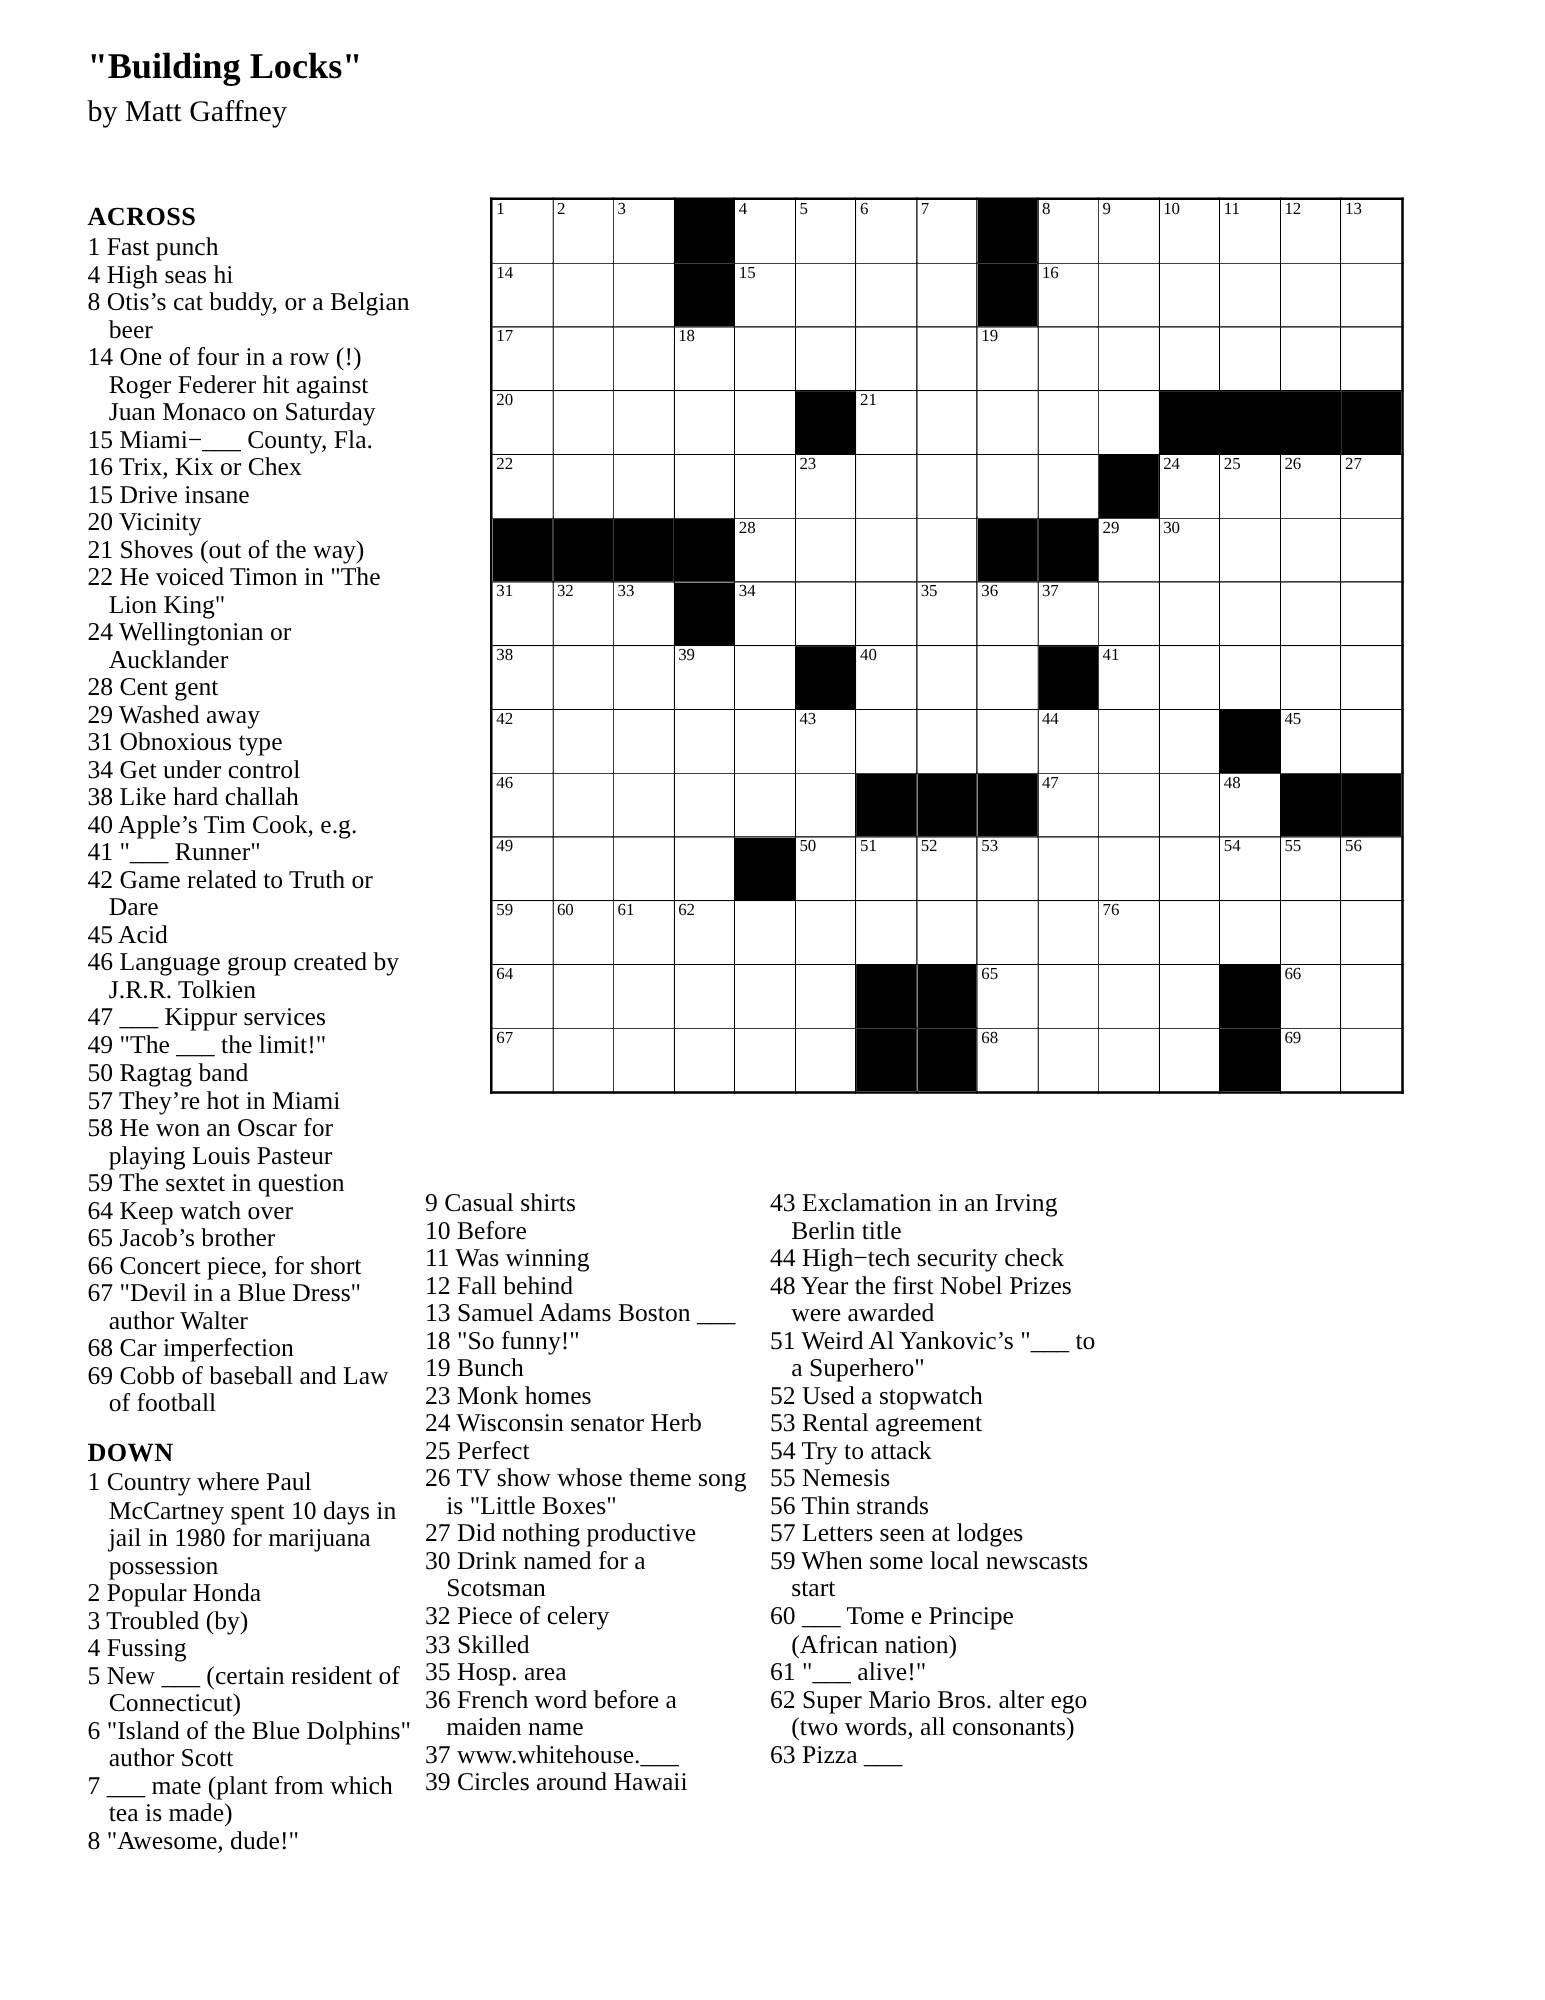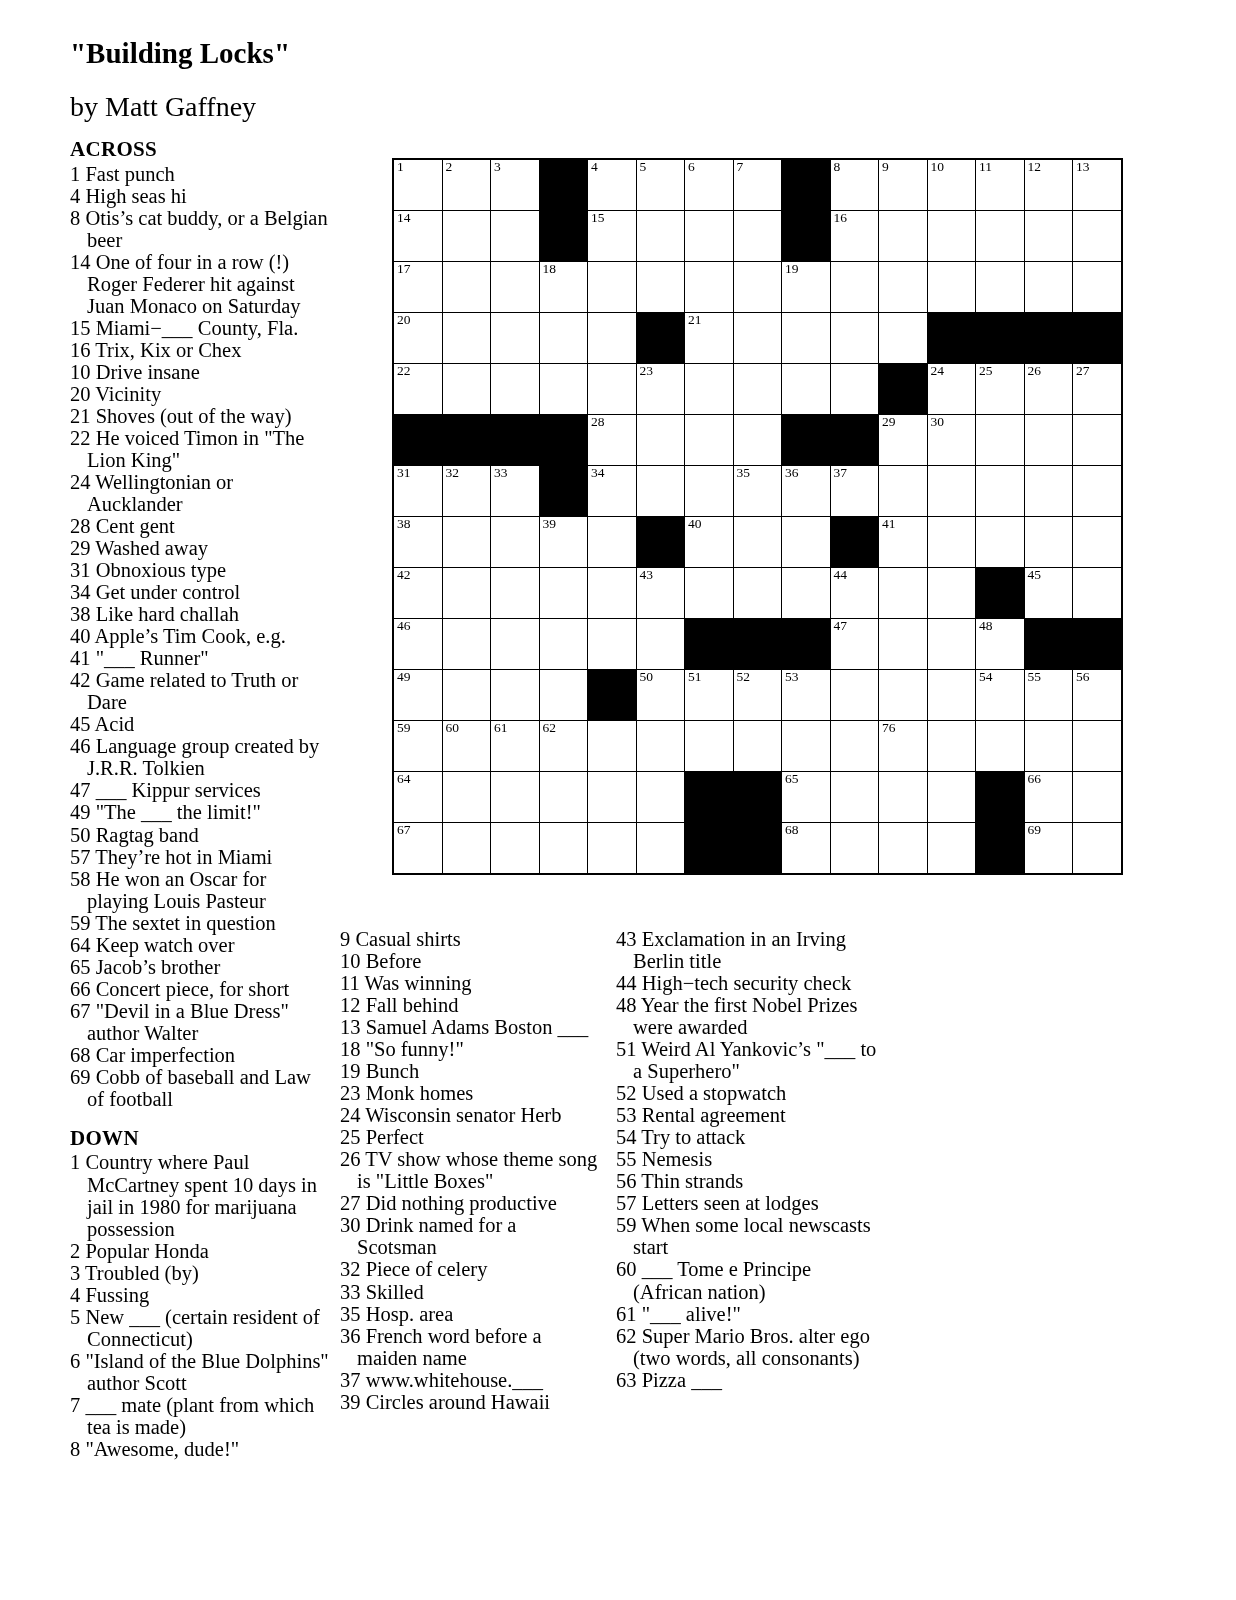--- a/index.html
+++ b/index.html
@@ -27,29 +27,30 @@
     left: 70px;
     top: 38px;
   }
   .puz-title {
     font-size: 29px;
     font-weight: bold;
     letter-spacing: 0px;
     line-height: 1.1;
   }
   .puz-author {
-    font-size: 28px;
-    margin-top: 22px;
+    font-size: 24px;
+    margin-top: 7px;
     line-height: 1.1;
   }
   
   .clue-col {
     position: absolute;
     font-size: 20.5px;
     line-height: 1.075;
+    margin-top: 24px;
   }
   .clue-heading {
     font-weight: bold;
     font-size: 21px;
     margin-bottom: 2px;
     letter-spacing: 0.3px;
   }
   .clue {
     display: block;
     text-indent: -17px;
@@ -119,21 +120,21 @@
 
   <div class="clue-col" id="col-across">
     <div class="clue-heading">ACROSS</div>
     <div id="across-list">
         <div class="clue">1 Fast punch</div>
         <div class="clue">4 High seas hi</div>
         <div class="clue">8 Otis’s cat buddy, or a Belgian beer</div>
         <div class="clue">14 One of four in a row (!) Roger Federer hit against Juan Monaco on Saturday</div>
         <div class="clue">15 Miami−___ County, Fla.</div>
         <div class="clue">16 Trix, Kix or Chex</div>
-        <div class="clue">10 Drive insane</div>
+        <div class="clue">15 Drive insane</div>
         <div class="clue">20 Vicinity</div>
         <div class="clue">21 Shoves (out of the way)</div>
         <div class="clue">22 He voiced Timon in "The Lion King"</div>
         <div class="clue">24 Wellingtonian or Aucklander</div>
         <div class="clue">28 Cent gent</div>
         <div class="clue">29 Washed away</div>
         <div class="clue">31 Obnoxious type</div>
         <div class="clue">34 Get under control</div>
         <div class="clue">38 Like hard challah</div>
         <div class="clue">40 Apple’s Tim Cook, e.g.</div>

